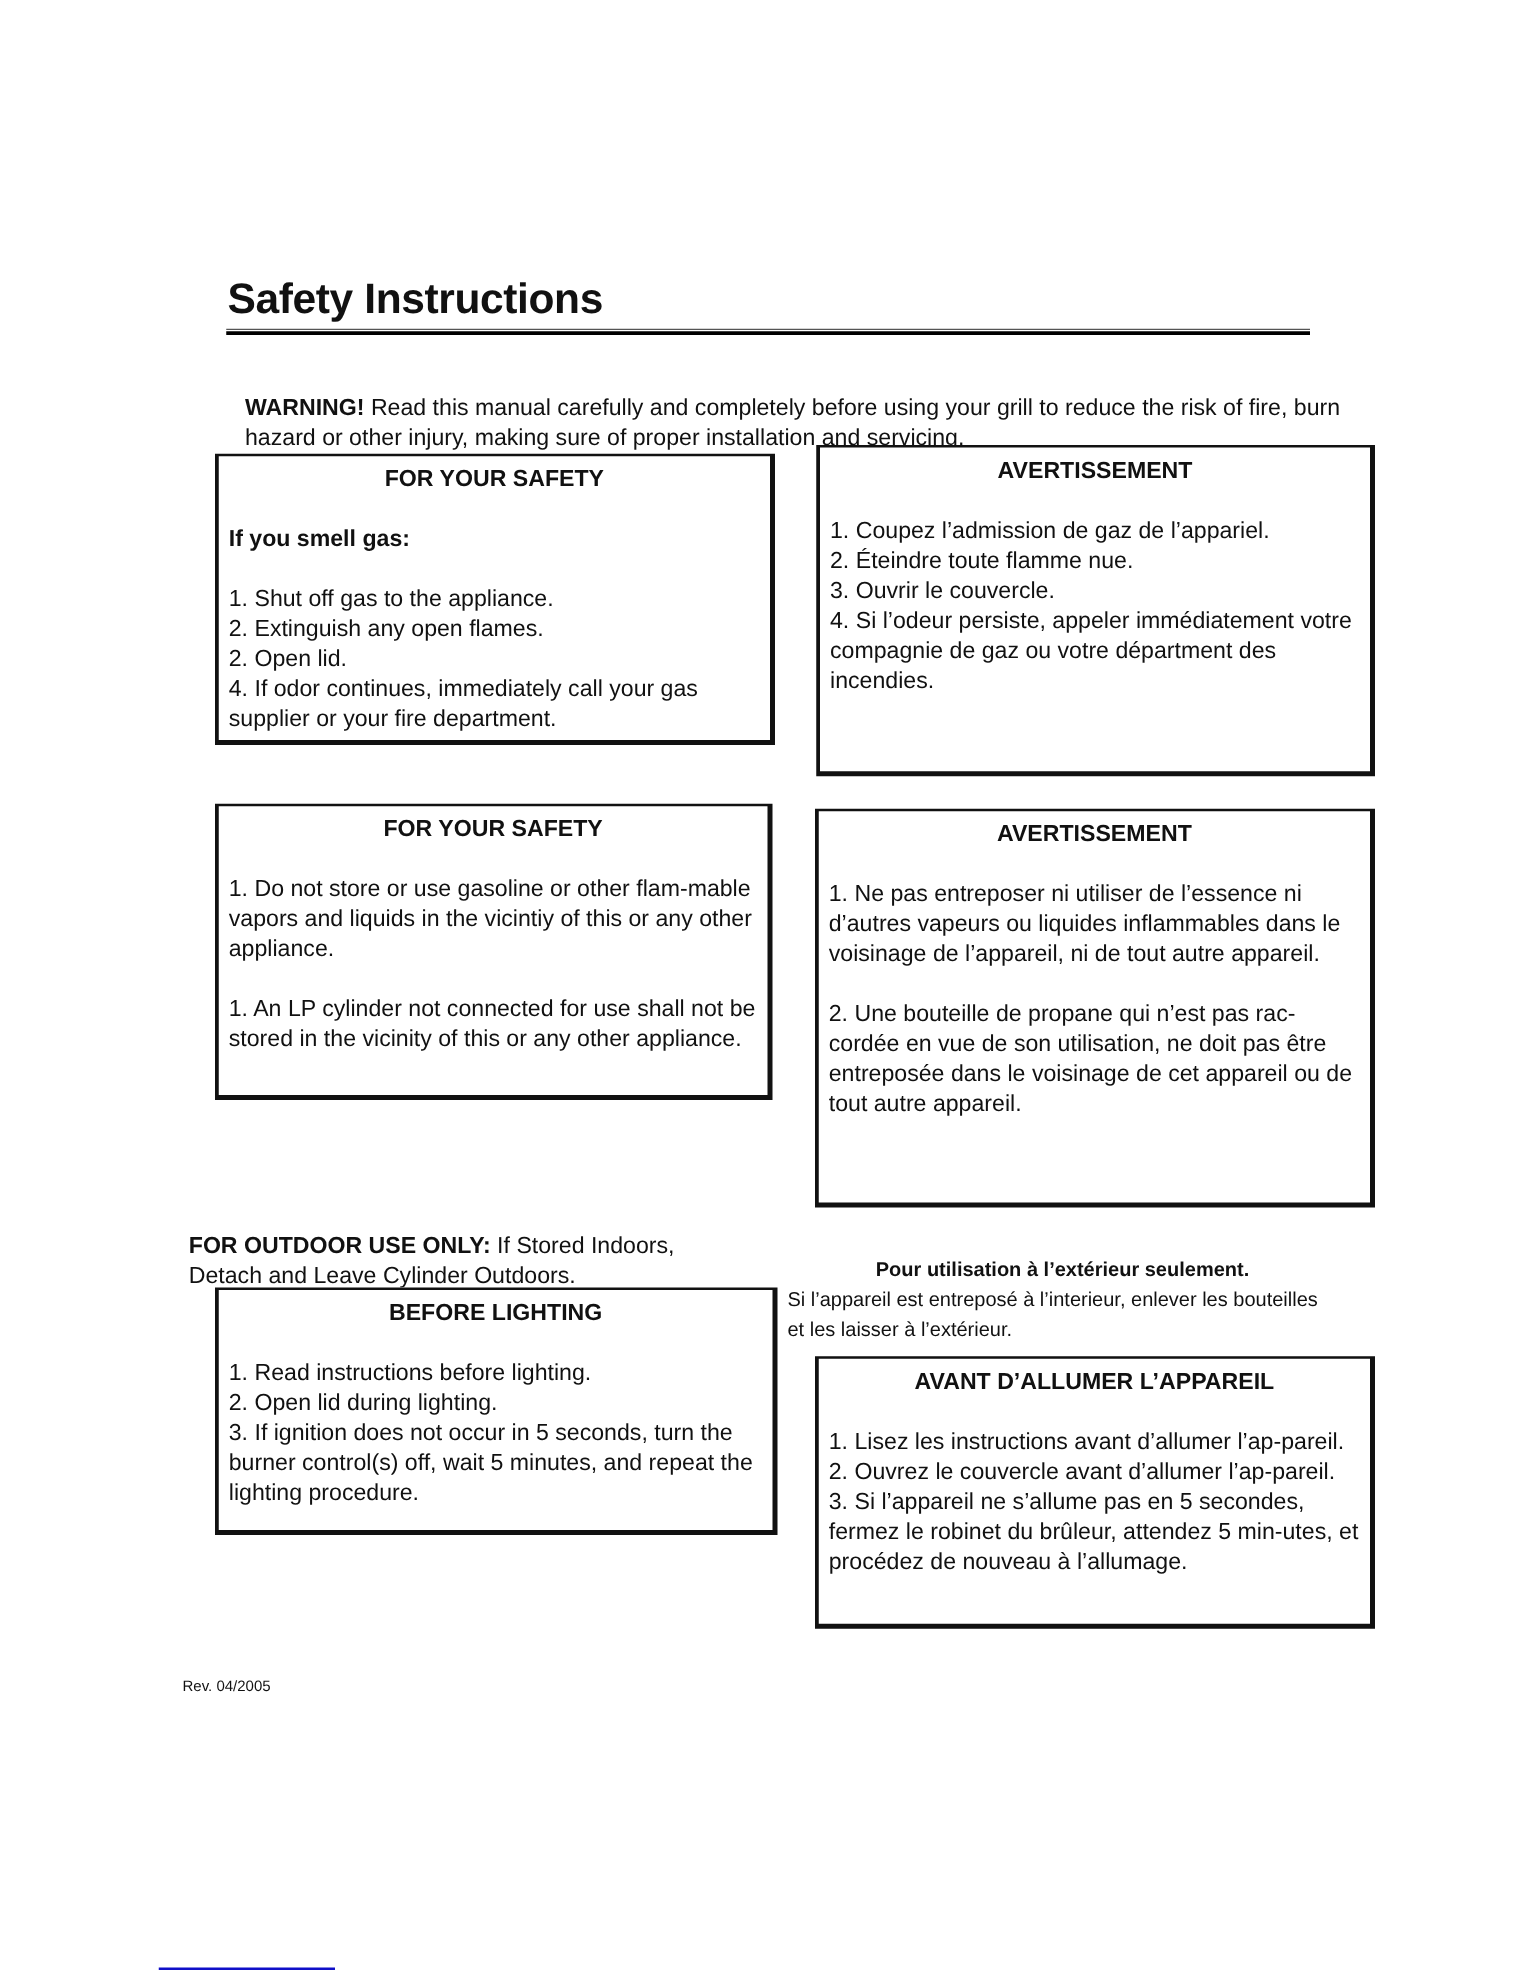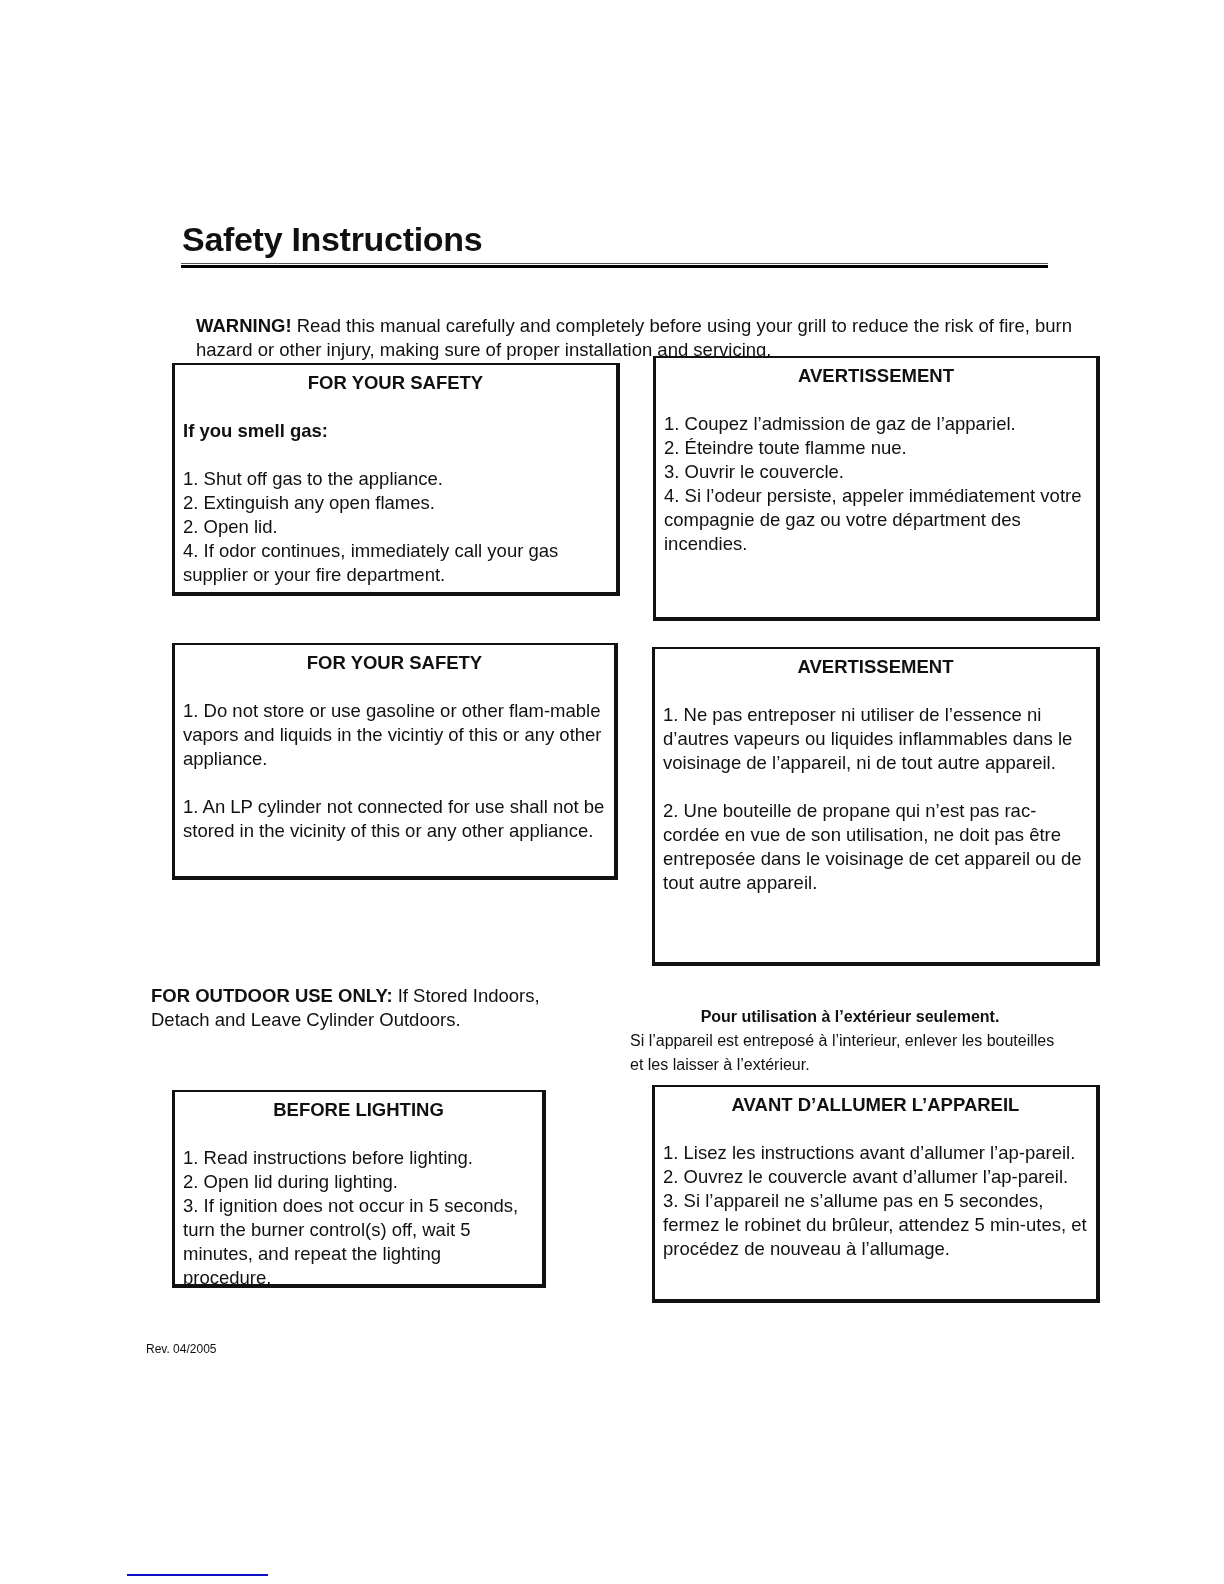--- a/index.html
+++ b/index.html
@@ -64,21 +64,21 @@
   <div class="gap"></div>
   <p class="ln">2. Une bouteille de propane qui n’est pas rac-cordée en vue de son utilisation, ne doit pas être entreposée dans le voisinage de cet appareil ou de tout autre appareil.</p>
 </div>
 
 <p class="abs outdoor-en" style="margin:0;"><b>FOR OUTDOOR USE ONLY:</b><span> If Stored Indoors, Detach and Leave Cylinder Outdoors.</span></p>
 <div class="abs outdoor-fr">
   <span class="h">Pour utilisation à l’extérieur seulement.</span>
   <span>Si l’appareil est entreposé à l’interieur, enlever les bouteilles et les laisser à l’extérieur.</span>
 </div>
 
-<div class="box" style="left:144px; top:1090px; width:374px; height:198px;">
+<div class="box" style="left:144px; top:1030px; width:450px; height:198px;">
   <div class="hdr">BEFORE LIGHTING</div>
   <p class="ln">1. Read instructions before lighting.</p>
   <p class="ln">2. Open lid during lighting.</p>
   <p class="ln">3. If ignition does not occur in 5 seconds, turn the burner control(s) off, wait 5 minutes, and repeat the lighting procedure.</p>
 </div>
 
 <div class="box" style="left:624px; top:1085px; width:448px; height:218px;">
   <div class="hdr">AVANT D’ALLUMER L’APPAREIL</div>
   <p class="ln">1. Lisez les instructions avant d’allumer l’ap-pareil.</p>
   <p class="ln">2. Ouvrez le couvercle avant d’allumer l’ap-pareil.</p>

